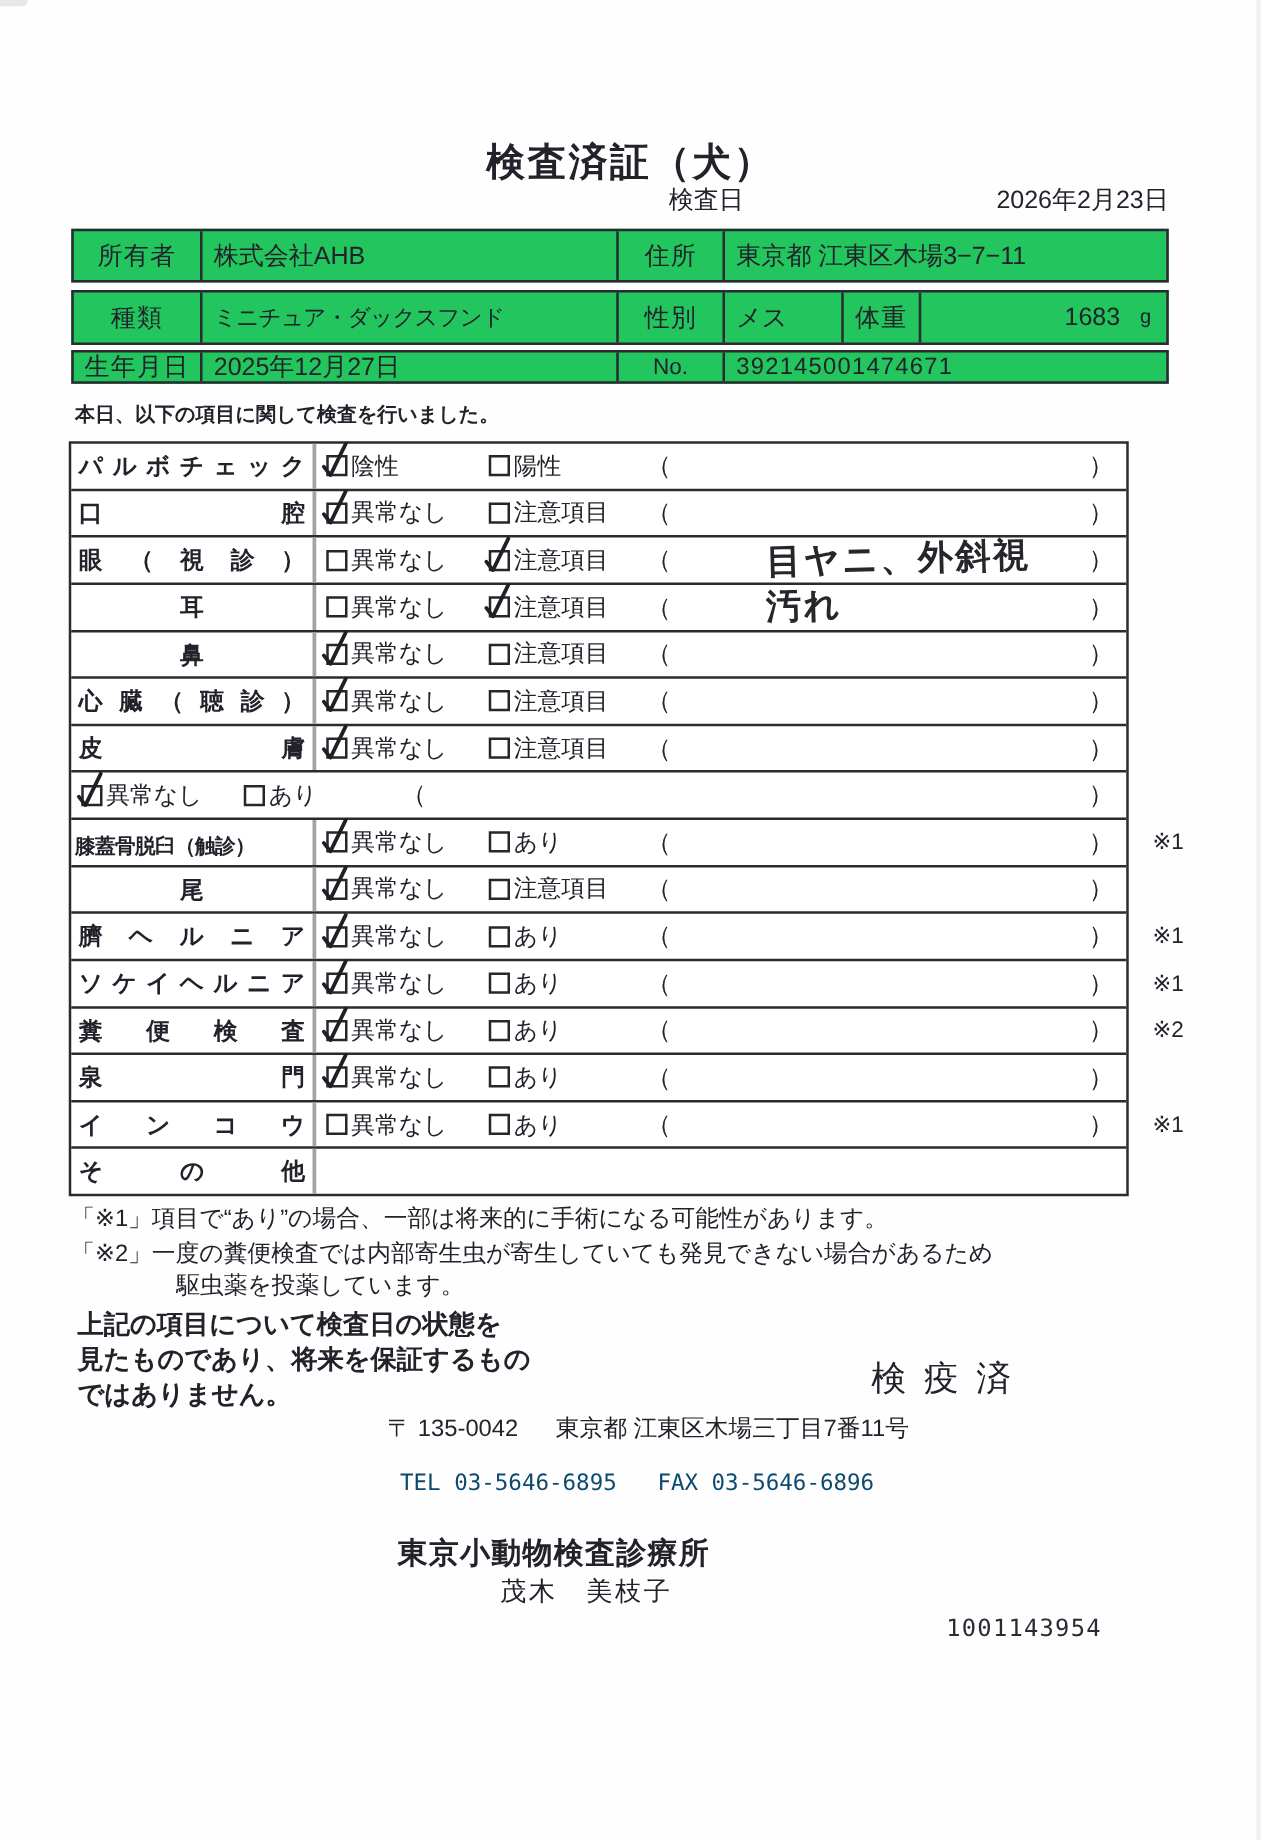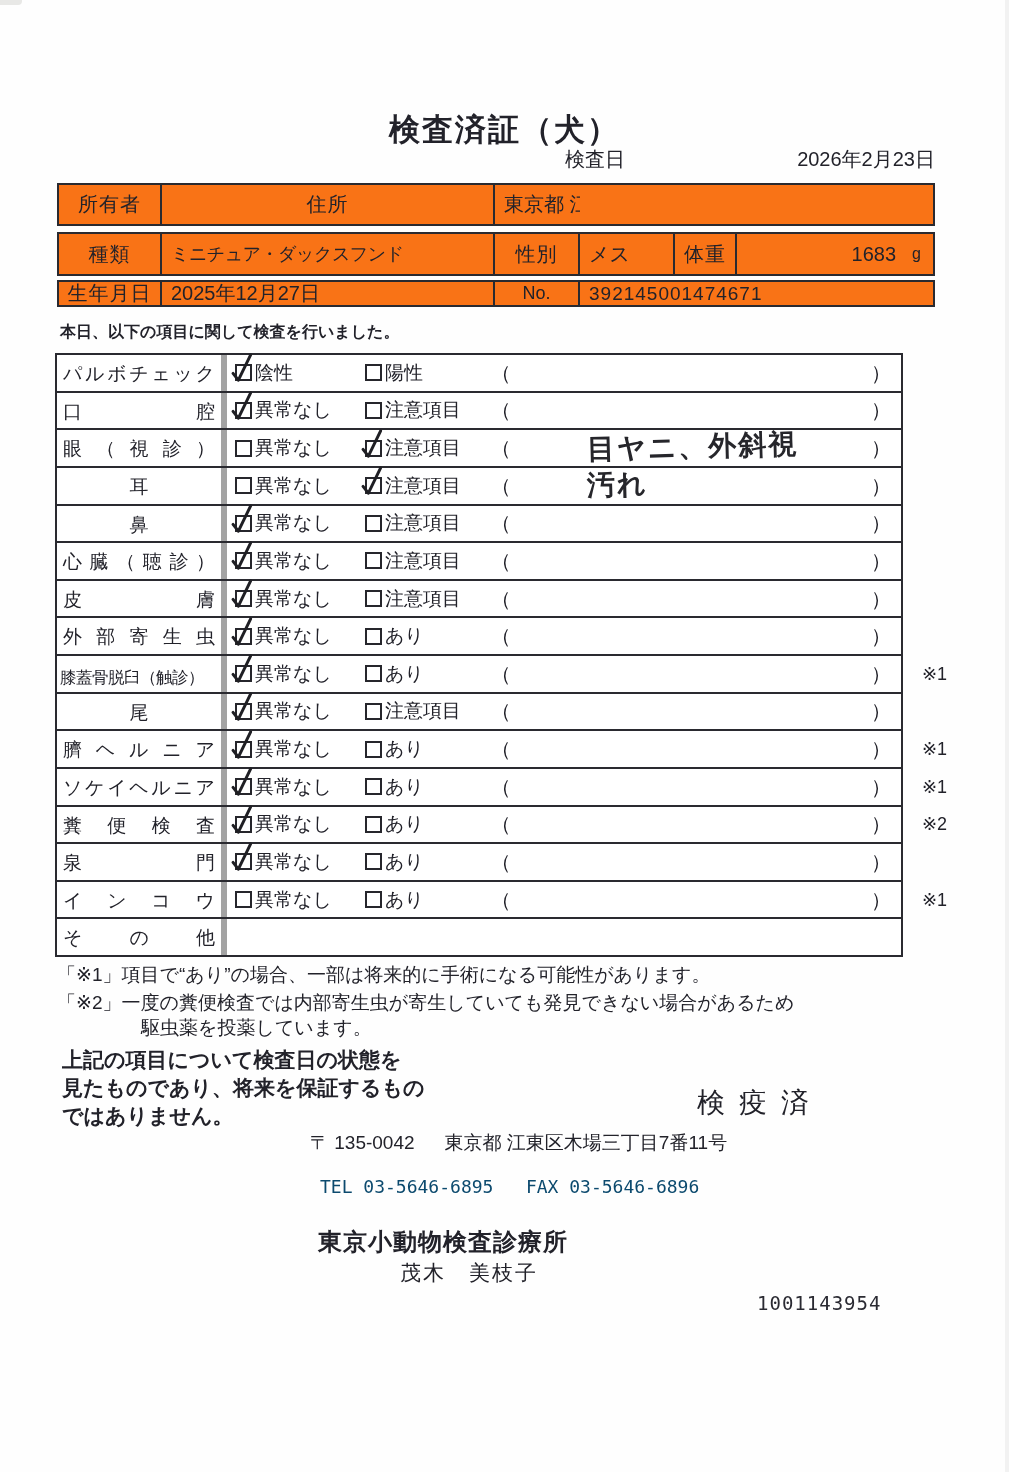--- a/index.html
+++ b/index.html
@@ -13,31 +13,31 @@
   }
   
   .scan-edge-right{position:absolute;right:0;top:0;width:4px;height:100%;background:#f2f2f2;}
   .scan-blob{position:absolute;left:0;top:0;width:22px;height:5px;background:#e8e8e6;border-radius:0 0 4px 0;}
 
   .doc-title{
     position:absolute;top:88px;left:0;width:100%;
     text-align:center;font-size:31px;font-weight:600;letter-spacing:2px;
   }
   .exam-date-line{
-    position:absolute;top:146px;left:565px;right:74px;
+    position:absolute;top:146px;left:535px;right:74px;
     display:flex;justify-content:space-between;align-items:baseline;
     font-size:20px;font-weight:500;
   }
 
   
   .info-table{
     position:absolute;left:57px;width:878px;
     display:grid;box-sizing:border-box;
     border:2.5px solid #2a2a30;
-    background:#f97316;
+    background:#22c55e;
     font-size:20px;
   }
   .info-a{top:183px;height:43px;grid-template-columns:103px 333px 85px 1fr;}
   .info-b{top:232px;height:44px;grid-template-columns:103px 333px 85px 95px 62px 1fr;}
   .info-c{top:280px;height:27px;grid-template-columns:103px 333px 85px 1fr;}
   .cell{
     display:flex;align-items:center;box-sizing:border-box;
     border-right:2px solid #2a2a30;overflow:hidden;white-space:nowrap;
   }
   .cell:last-child{border-right:none;}
@@ -56,24 +56,24 @@
     position:absolute;top:353px;left:55px;width:848px;height:604px;
     box-sizing:border-box;border:2.5px solid #2a2a30;background:#fff;
     display:flex;flex-direction:column;
   }
   .exam-row{
     position:relative;flex:1;display:flex;box-sizing:border-box;
     border-bottom:2px solid #2a2a30;
   }
   .exam-row:last-child{border-bottom:none;}
   .exam-label{
-    width:170px;box-sizing:border-box;flex:none;
-    border-right:6px solid #a3a3a3;
+    width:196px;box-sizing:border-box;flex:none;
+    border-right:3px solid #a3a3a3;
     display:block;
-    font-size:19px;font-weight:400;
+    font-size:19px;font-weight:700;
     padding:6px 6px 0 6px;line-height:26px;
     overflow:hidden;white-space:nowrap;
   }
   .exam-label.justify{text-align:justify;text-align-last:justify;text-justify:inter-character;}
   .exam-label.center{text-align:center;}
   .exam-label.plain{font-size:16.5px;padding-left:3px;padding-right:13px;letter-spacing:-0.5px;padding-top:8px;}
   .exam-content{position:relative;flex:1;}
   .opt{
     position:absolute;top:50%;transform:translateY(-50%);
     font-size:19px;font-weight:500;white-space:nowrap;
@@ -145,20 +145,21 @@
 
   <h1 class="doc-title">検査済証（犬）</h1>
 
   <div class="exam-date-line">
     <span>検査日</span>
     <span>2026年2月23日</span>
   </div>
 
   <div class="info-table info-a">
     <div class="cell lab">所有者</div>
+    <div class="cell val">株式会社AHB</div>
     <div class="cell lab">住所</div>
     <div class="cell val">東京都 江東区木場3−7−11</div>
   </div>
 
   <div class="info-table info-b">
     <div class="cell lab">種類</div>
     <div class="cell val val-breed">ミニチュア・ダックスフンド</div>
     <div class="cell lab">性別</div>
     <div class="cell val">メス</div>
     <div class="cell lab">体重</div>
@@ -279,21 +280,20 @@
           </span>
           <span class="opt opt2">
             <span class="cb"></span>
             <span>注意項目</span>
           </span>
           <span class="paren paren-open">（</span>
           <span class="paren paren-close">）</span>
         </div>
       </div>
       <div class="exam-row">
-        <div class="exam-label justify">外部寄生虫</div>
         <div class="exam-content">
           <span class="opt opt1">
             <span class="cb checked"></span>
             <span>異常なし</span>
           </span>
           <span class="opt opt2">
             <span class="cb"></span>
             <span>あり</span>
           </span>
           <span class="paren paren-open">（</span>

